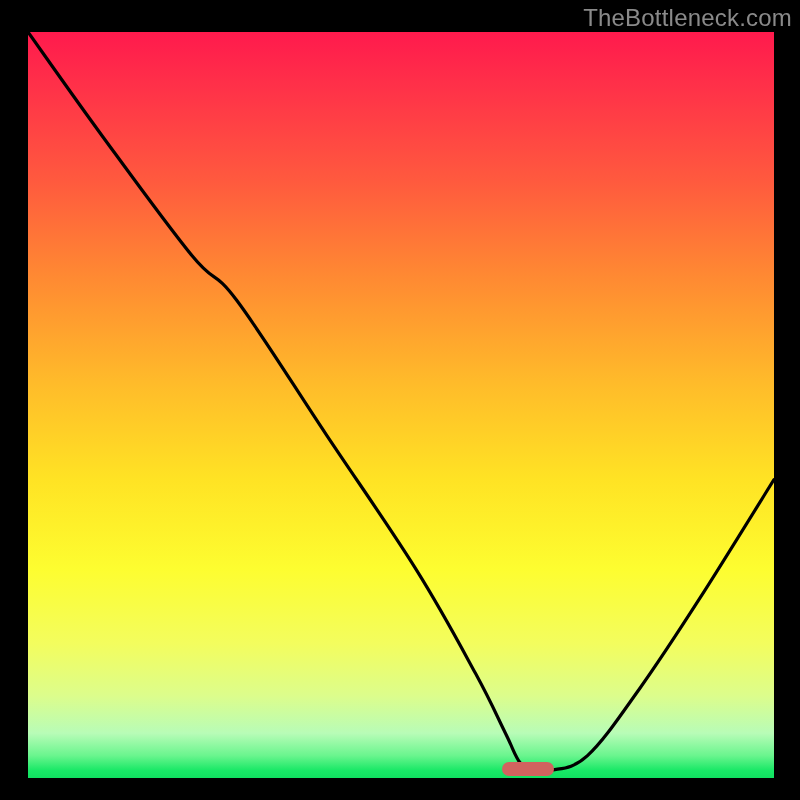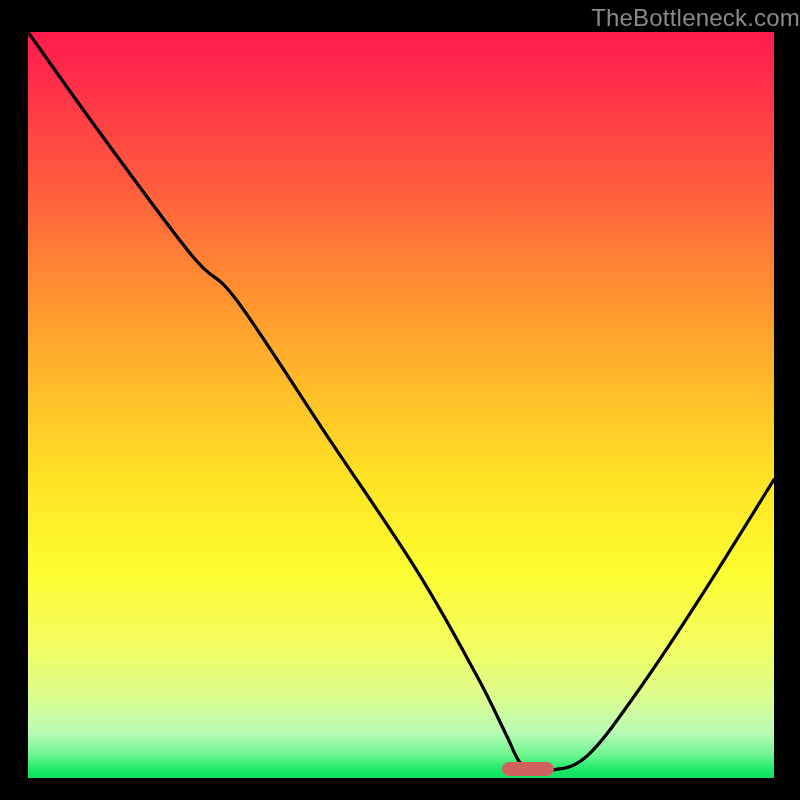--- a/index.html
+++ b/index.html
@@ -8,21 +8,21 @@
     width: 800px;
     height: 800px;
     background: #000;
     position: relative;
     overflow: hidden;
     font-family: Arial, Helvetica, sans-serif;
   }
   .watermark {
     position: absolute;
     top: 4px;
-    right: 0;
+    right: 8px;
     color: #8a8a8a;
     font-size: 24px;
     font-weight: 400;
     letter-spacing: 0.2px;
     z-index: 10;
   }
   .plot-frame {
     position: absolute;
     left: 28px;
     top: 32px;

